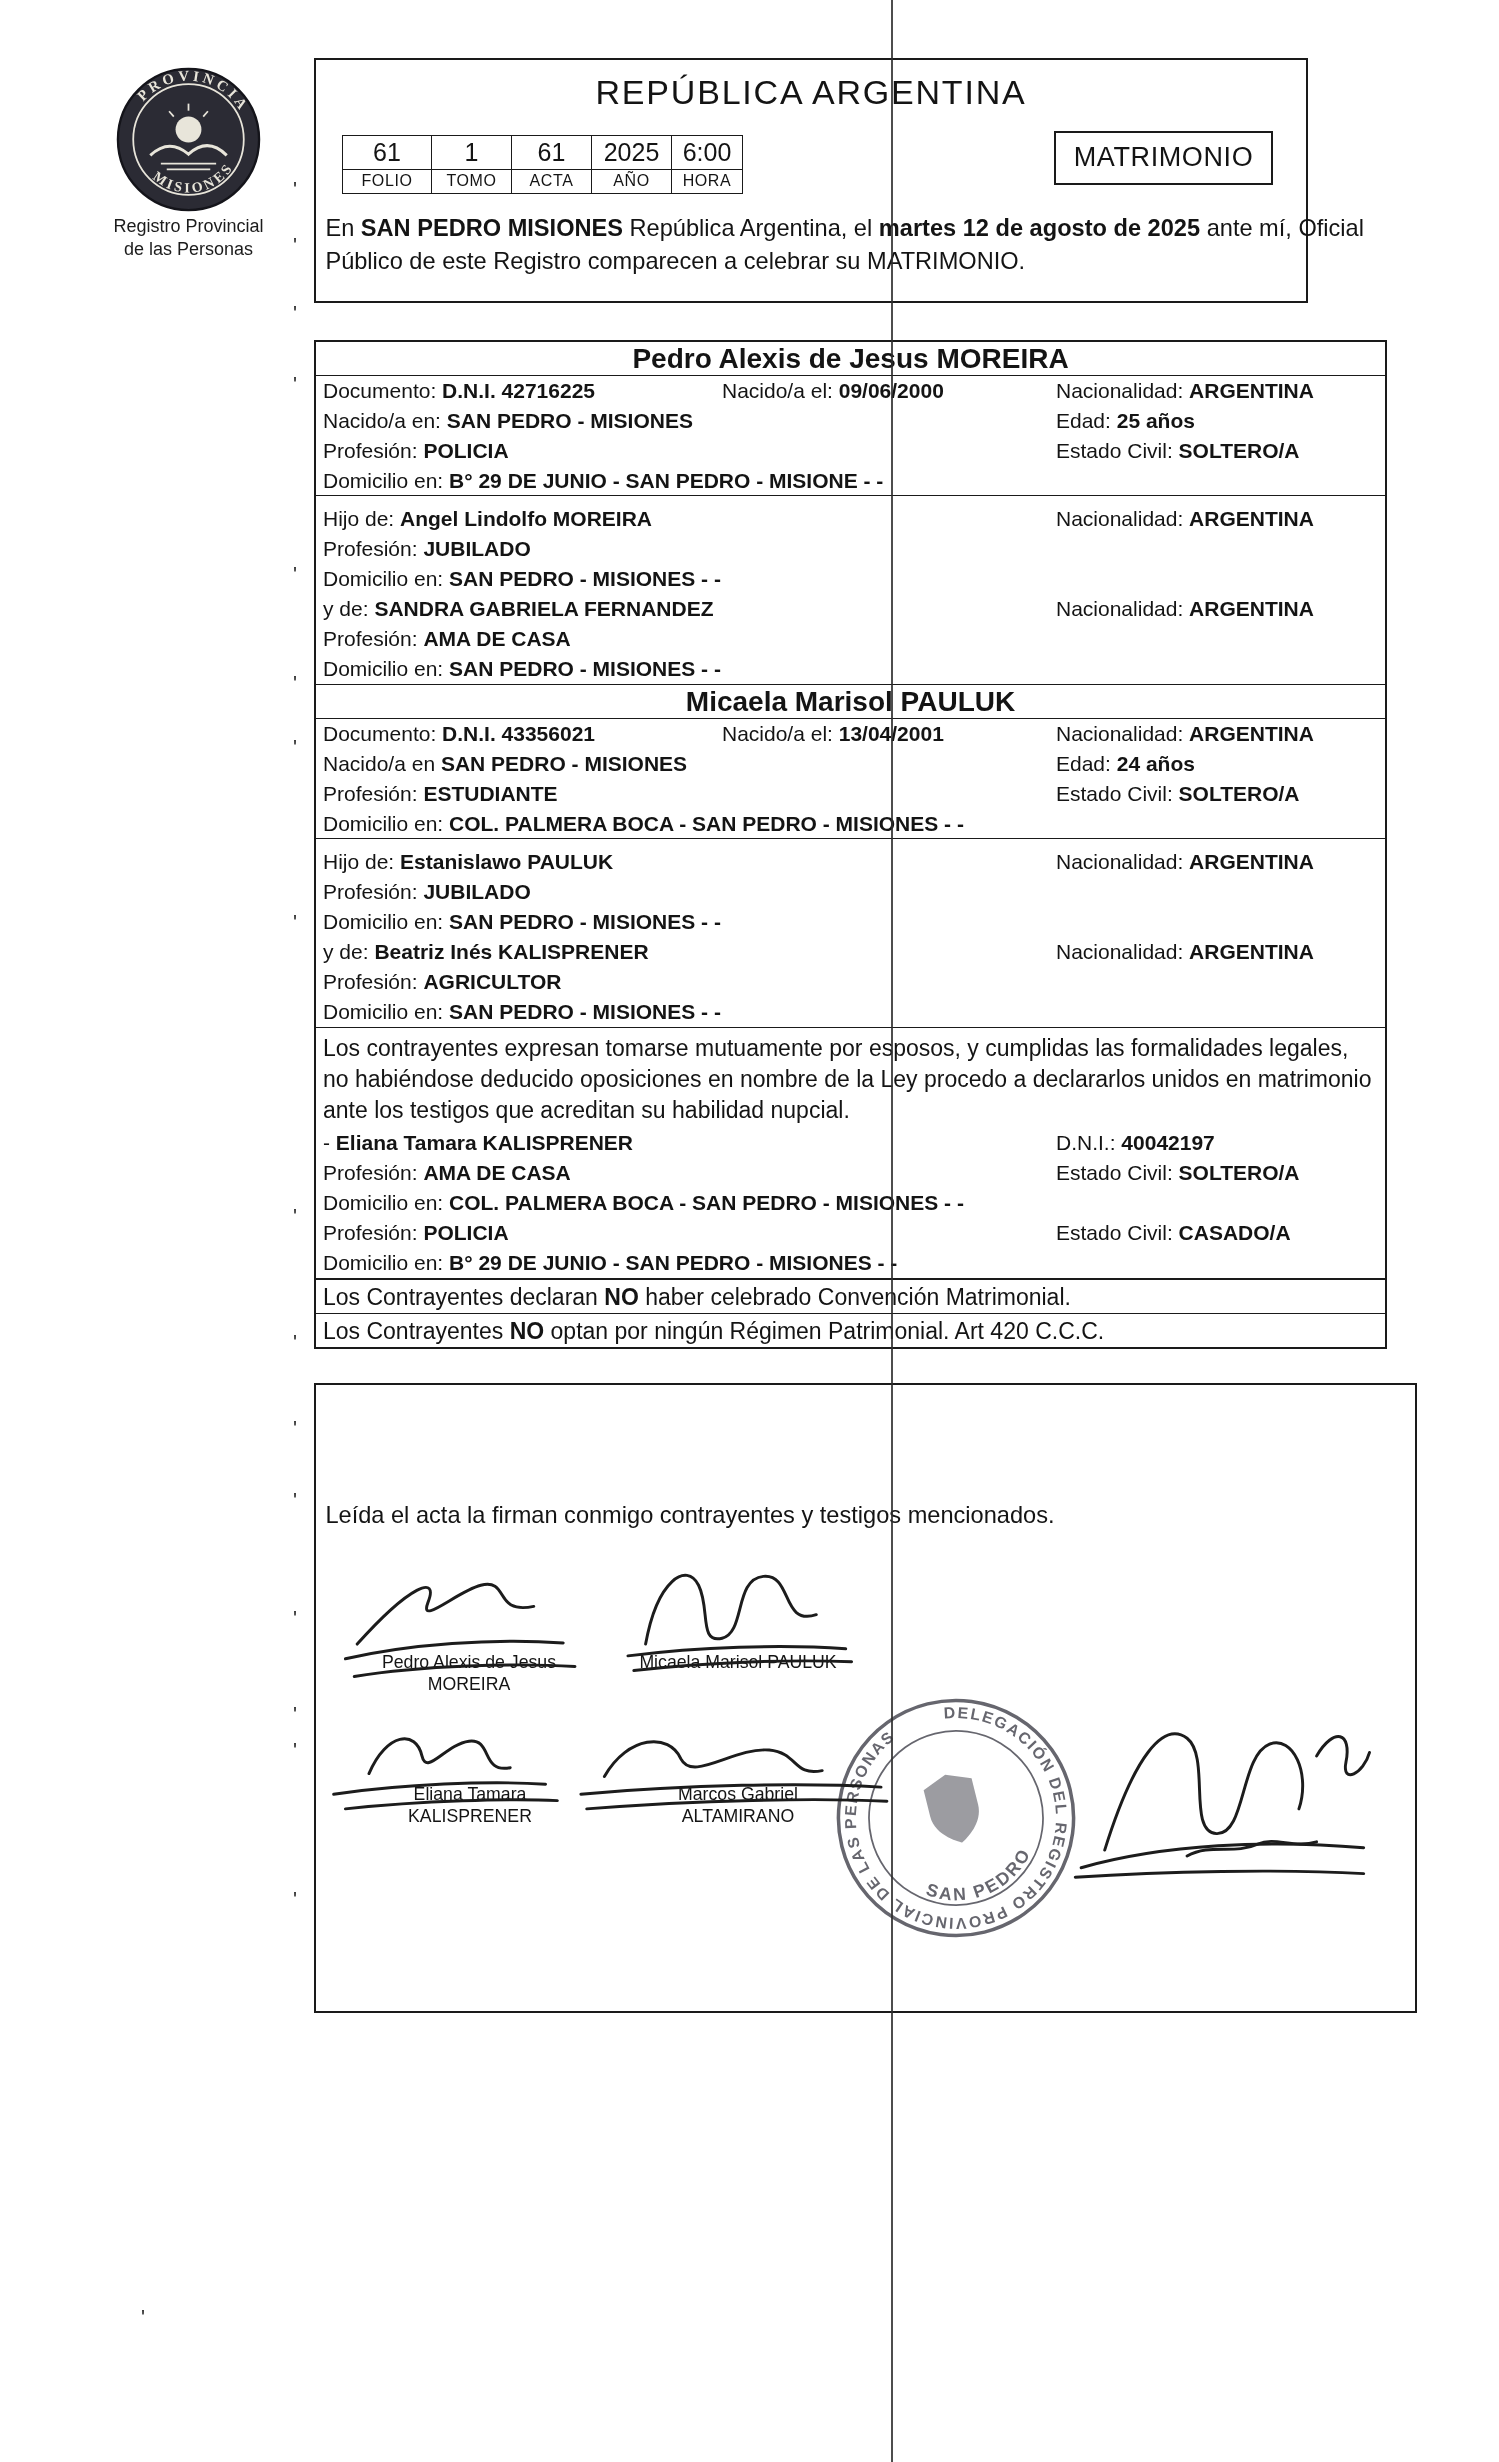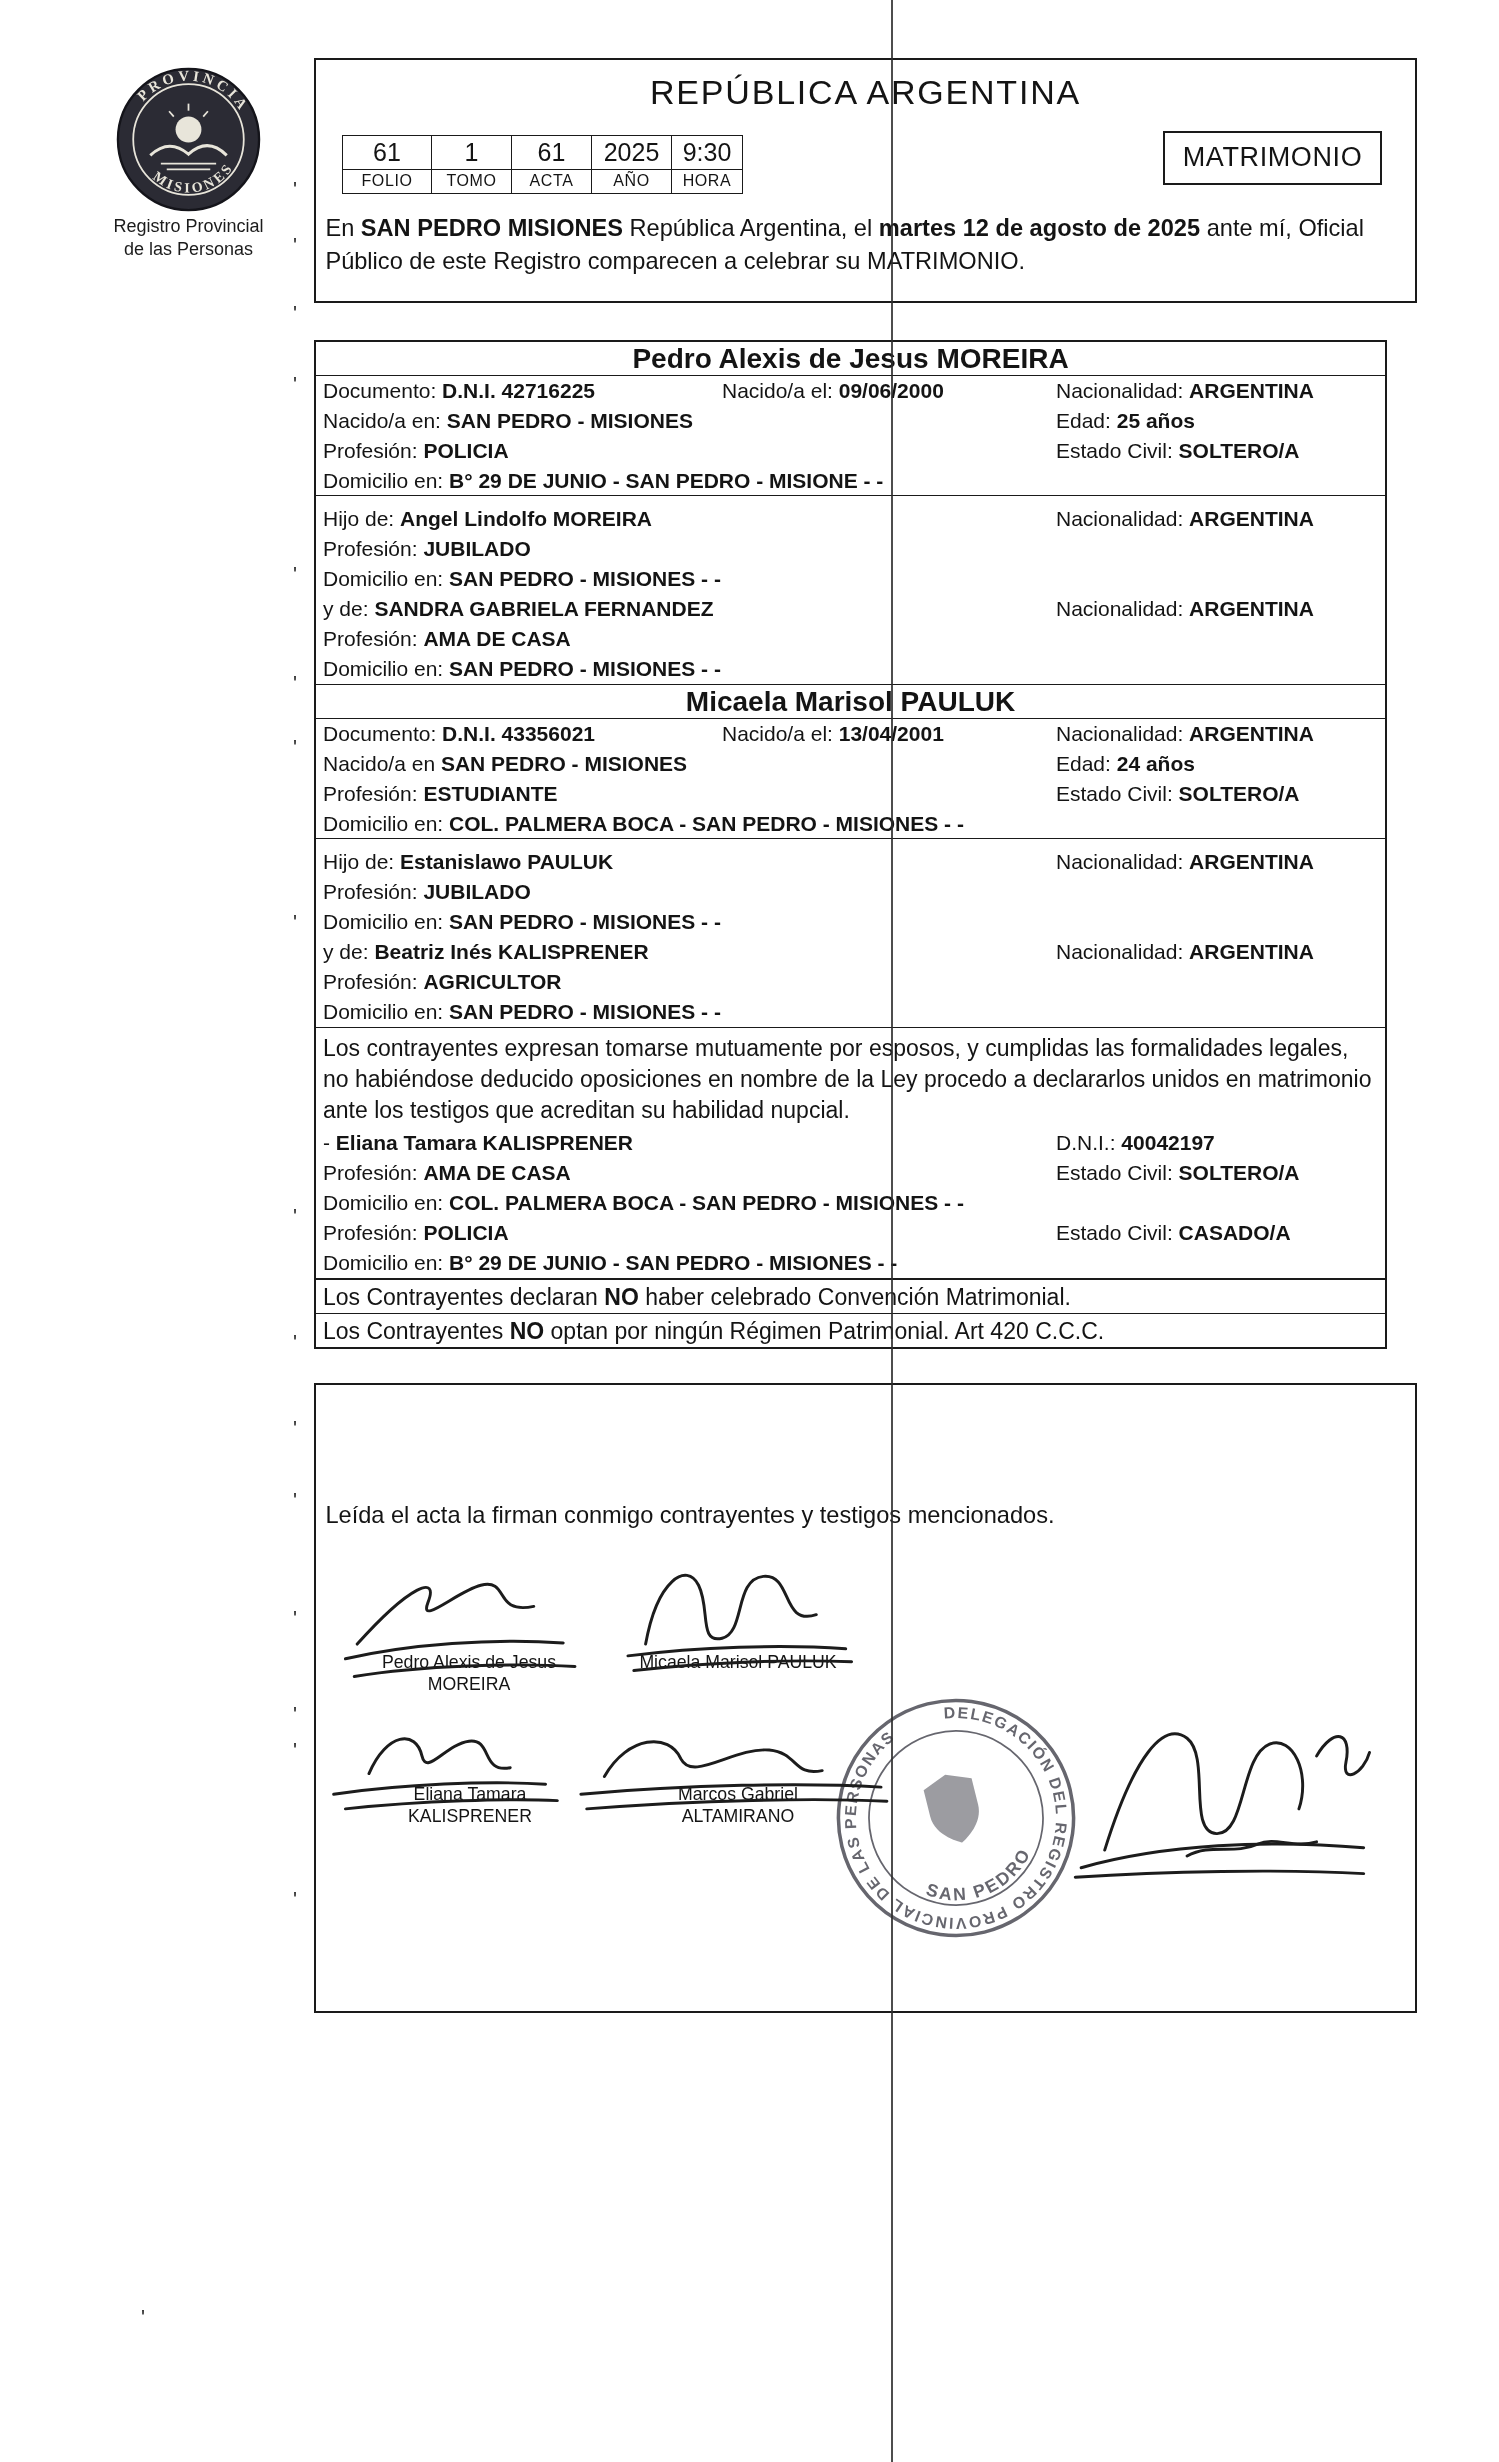--- a/index.html
+++ b/index.html
@@ -12,21 +12,21 @@
   .tick { position:absolute; left:293px; font-size:21px; color:#2c2c2c; z-index:5; }
   .tick::before { content:"'"; }
 
   
   .emblem { position:absolute; left:111px; top:66px; width:155px; text-align:center; }
   .emblem .cap { font-weight:normal; font-size:18px; line-height:23px; color:#1c1c1c; }
 
   .bx { position:absolute; border:2.4px solid #1a1a1a; background:transparent; }
 
   
-  .boxA { left:314px; top:58px; width:1103px; height:245px; }
+  .boxA { left:314px; top:58px; width:994px; height:245px; }
   .rep-title { text-align:center; font-size:34px; letter-spacing:1.8px; margin-top:13px; font-weight:normal; }
   table.folio { position:absolute; left:26px; top:75px; border-collapse:collapse; }
   table.folio td { border:1.8px solid #1a1a1a; text-align:center; padding:0 3.5px; }
   table.folio td.v { height:34px; font-size:25px; }
   table.folio td.h { height:23.6px; font-size:16px; letter-spacing:0.6px; }
   .w-folio{width:89px;} .w-tomo{width:80px;} .w-acta{width:80px;} .w-ano{width:80px;} .w-hora{width:71px;}
   .matri { position:absolute; right:33px; top:71px; width:219px; height:54px; border:2.4px solid #1a1a1a; text-align:center; line-height:49px; font-size:27px; letter-spacing:0.6px; }
   .intro { position:absolute; left:9.4px; top:152px; width:1085px; font-size:23.6px; line-height:33px; }
   .b { font-weight:bold; }
 
@@ -114,21 +114,21 @@
   <div class="bx boxA">
     <div class="rep-title">REPÚBLICA ARGENTINA</div>
 
     <table class="folio">
       <tbody>
           <tr>
         <td class="v w-folio">61</td>
         <td class="v w-tomo">1</td>
         <td class="v w-acta">61</td>
         <td class="v w-ano">2025</td>
-        <td class="v w-hora">9:30</td>
+        <td class="v w-hora">6:00</td>
       </tr>
       <tr>
         <td class="h">FOLIO</td>
         <td class="h">TOMO</td>
         <td class="h">ACTA</td>
         <td class="h">AÑO</td>
         <td class="h">HORA</td>
       </tr>
     </tbody>
       </table>

